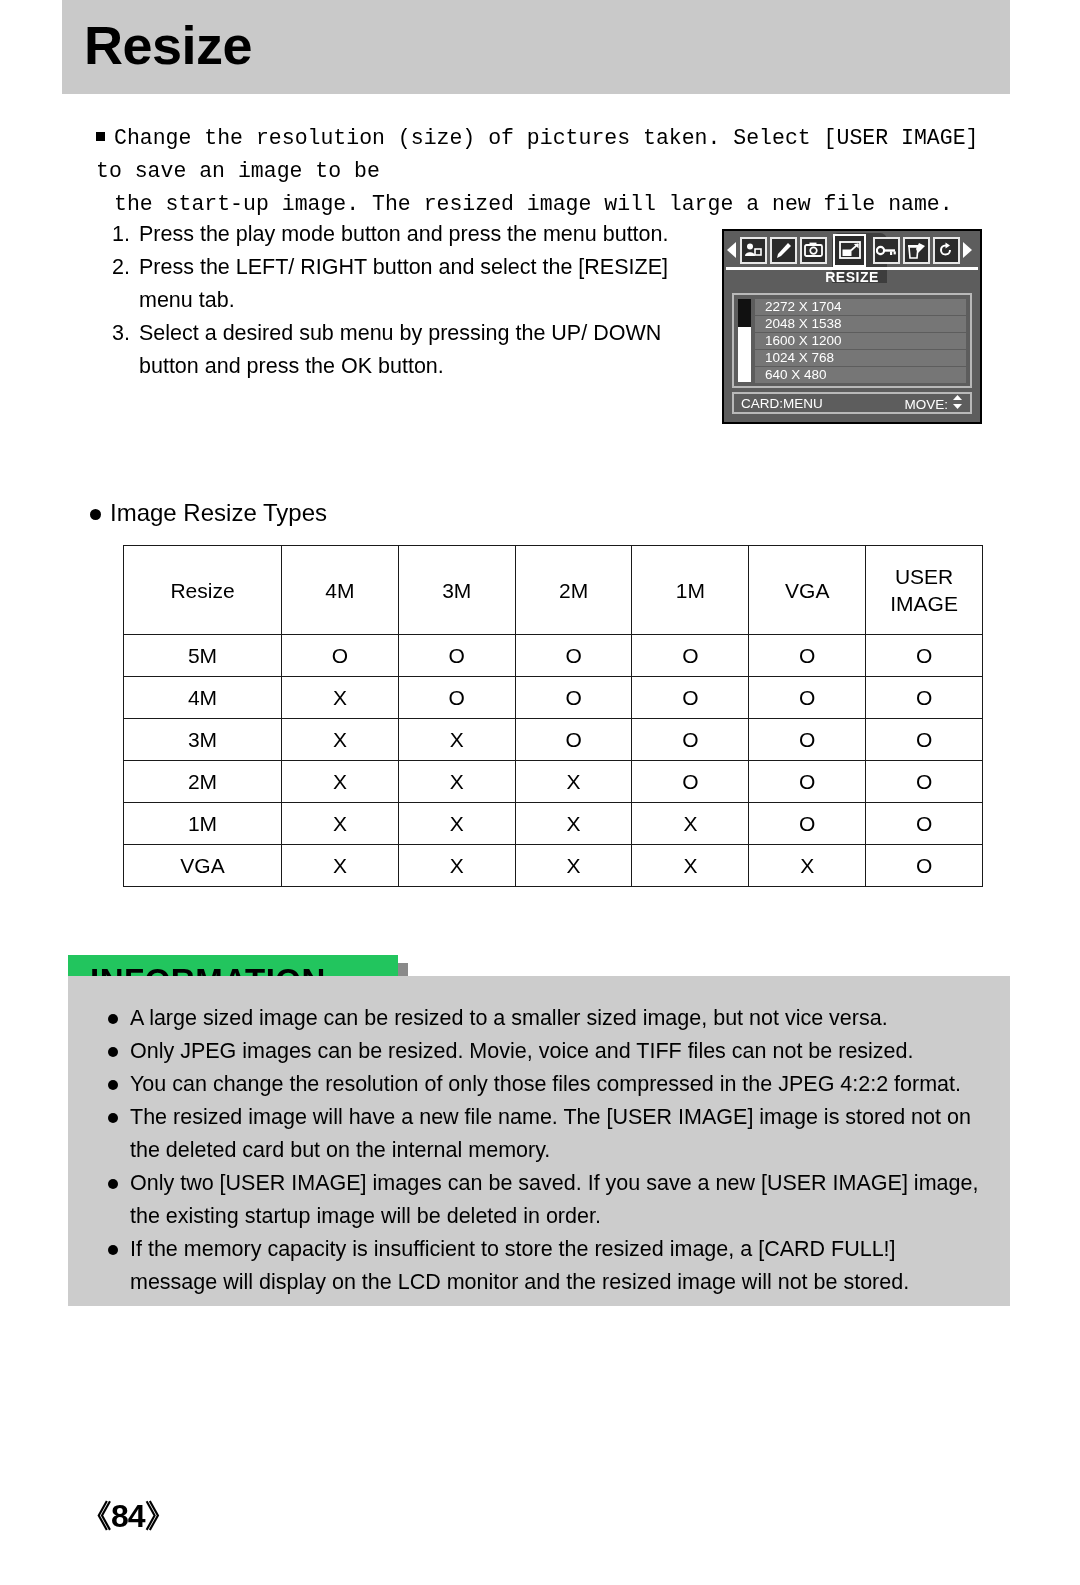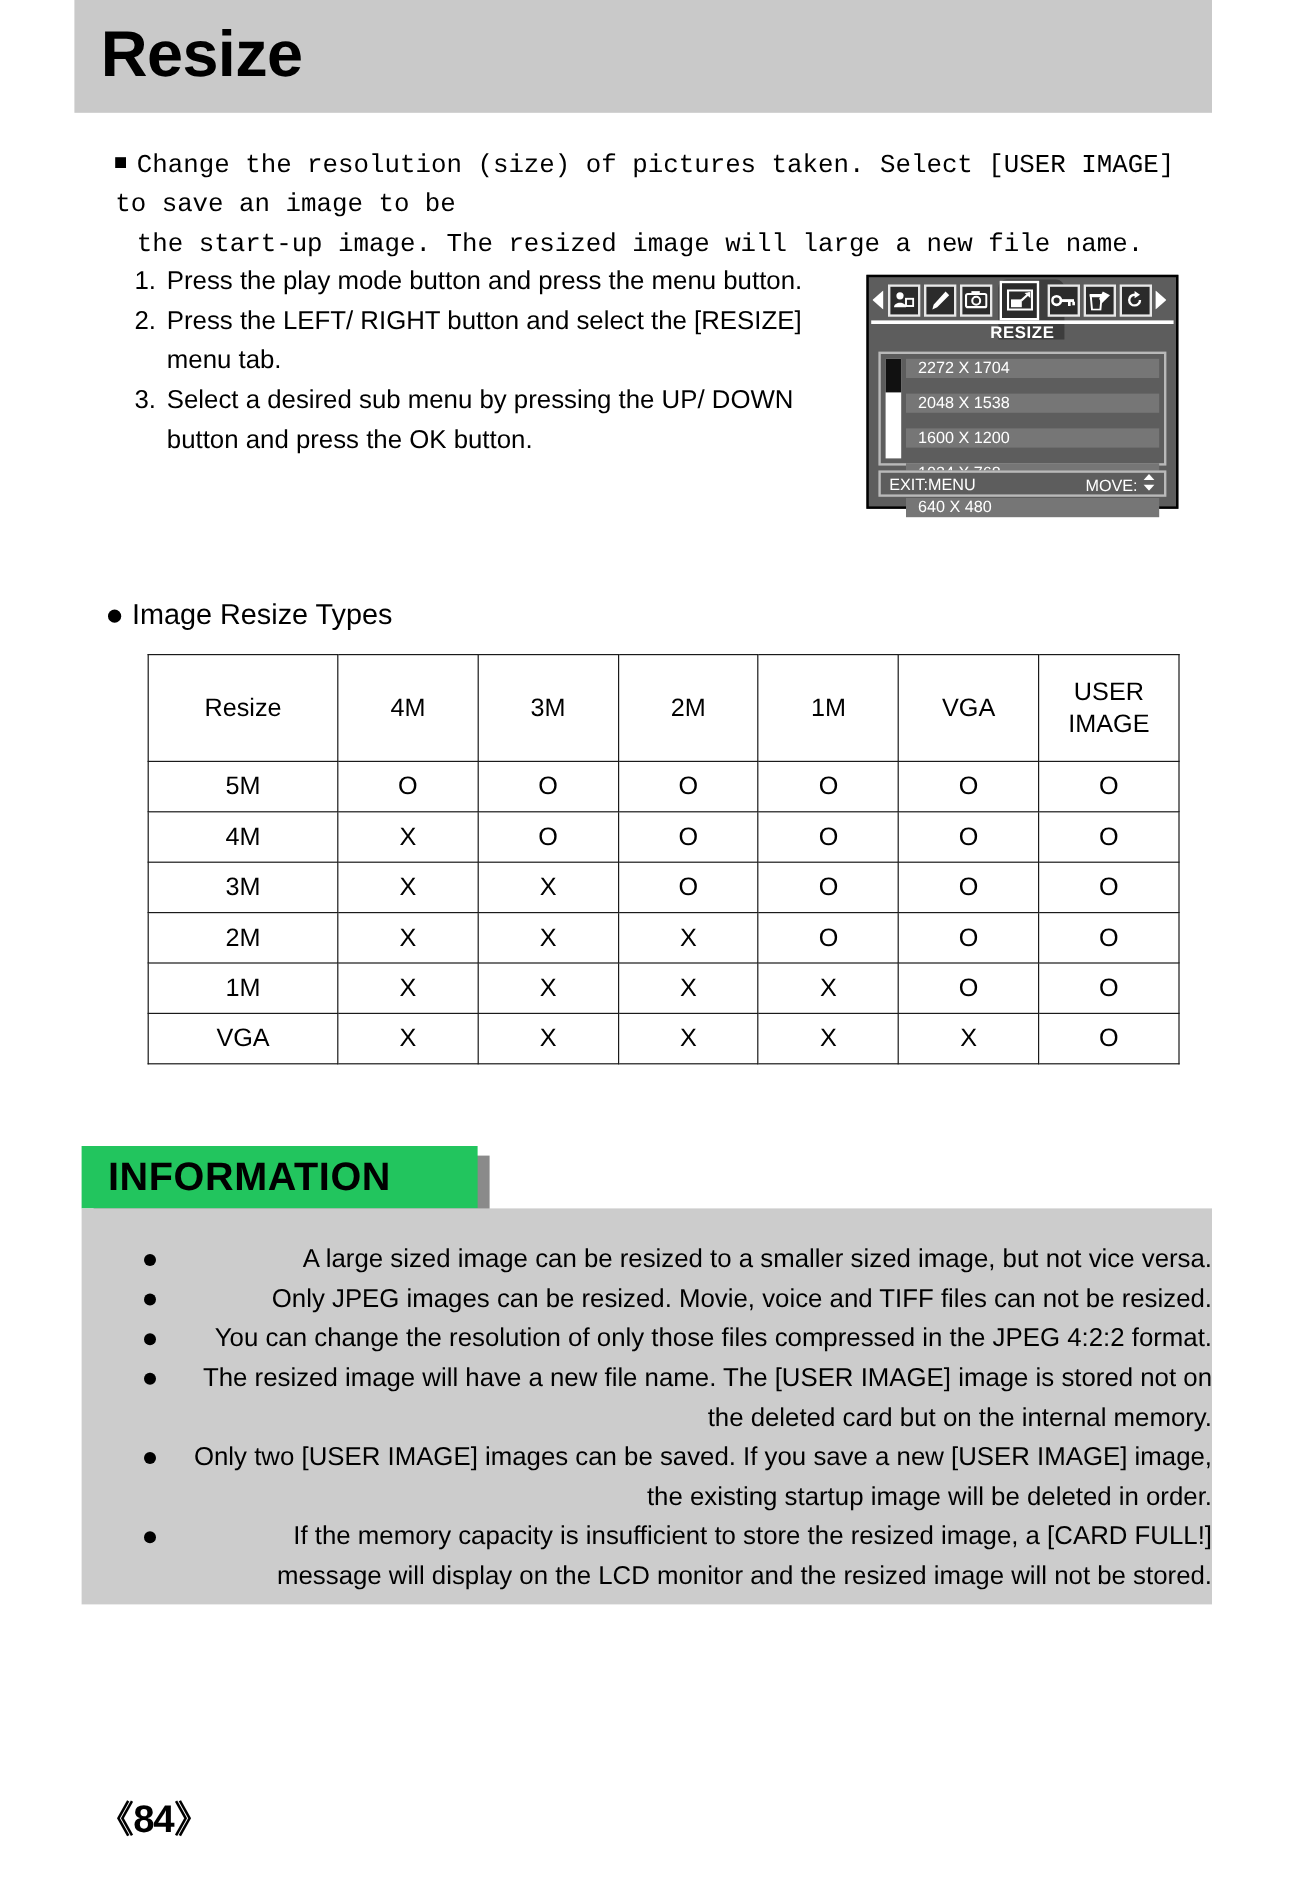--- a/index.html
+++ b/index.html
@@ -192,21 +192,20 @@
     width: 100%;
     height: 34%;
     background: #111111;
   }
   .lcd-items {
     flex: 1 1 auto;
     padding: 4px 4px 4px 0;
     display: flex;
     flex-direction: column;
     justify-content: space-between;
-    gap: 12px;
   }
   .lcd-item {
     height: 16px;
     line-height: 16px;
     background: #767676;
     color: #ffffff;
     font-size: 13.5px;
     padding-left: 10px;
     margin-bottom: 1px;
     white-space: nowrap;
@@ -292,27 +291,26 @@
     box-sizing: border-box;
   }
   .info-tab .info-text {
     font-size: 33px;
     font-weight: bold;
     letter-spacing: 0.5px;
   }
   .info-body {
     position: absolute;
     left: 68px;
-    top: 1007px;
+    top: 976px;
     width: 942px;
     height: 330px;
     background: #cccccc;
     padding: 26px 0 0 40px;
     box-sizing: border-box;
-    text-align: right;
   }
   .info-item {
     display: flex;
     font-size: 21.5px;
     line-height: 33px;
     margin-bottom: 0px;
   }
   .info-item .rd-bullet {
     flex: 0 0 22px;
     display: inline-block;
@@ -464,21 +462,21 @@
     <div class="lcd-items">
       <div class="lcd-item">2272 X 1704</div>
       <div class="lcd-item">2048 X 1538</div>
       <div class="lcd-item">1600 X 1200</div>
       <div class="lcd-item">1024 X 768</div>
       <div class="lcd-item">640 X 480</div>
     </div>
   </div>
 
   <div class="lcd-footer">
-    <span>EXIT:MENU</span>
+    <span>CARD:MENU</span>
     <span class="move-group">
       <span>MOVE:</span>
       <span>
         <svg width="11" height="14" viewBox="0 0 11 14">
           <polygon points="5.5,0 10,5 1,5" fill="#ffffff"></polygon>
           <polygon points="5.5,14 10,9 1,9" fill="#ffffff"></polygon>
         </svg>
       </span>
     </span>
   </div>

